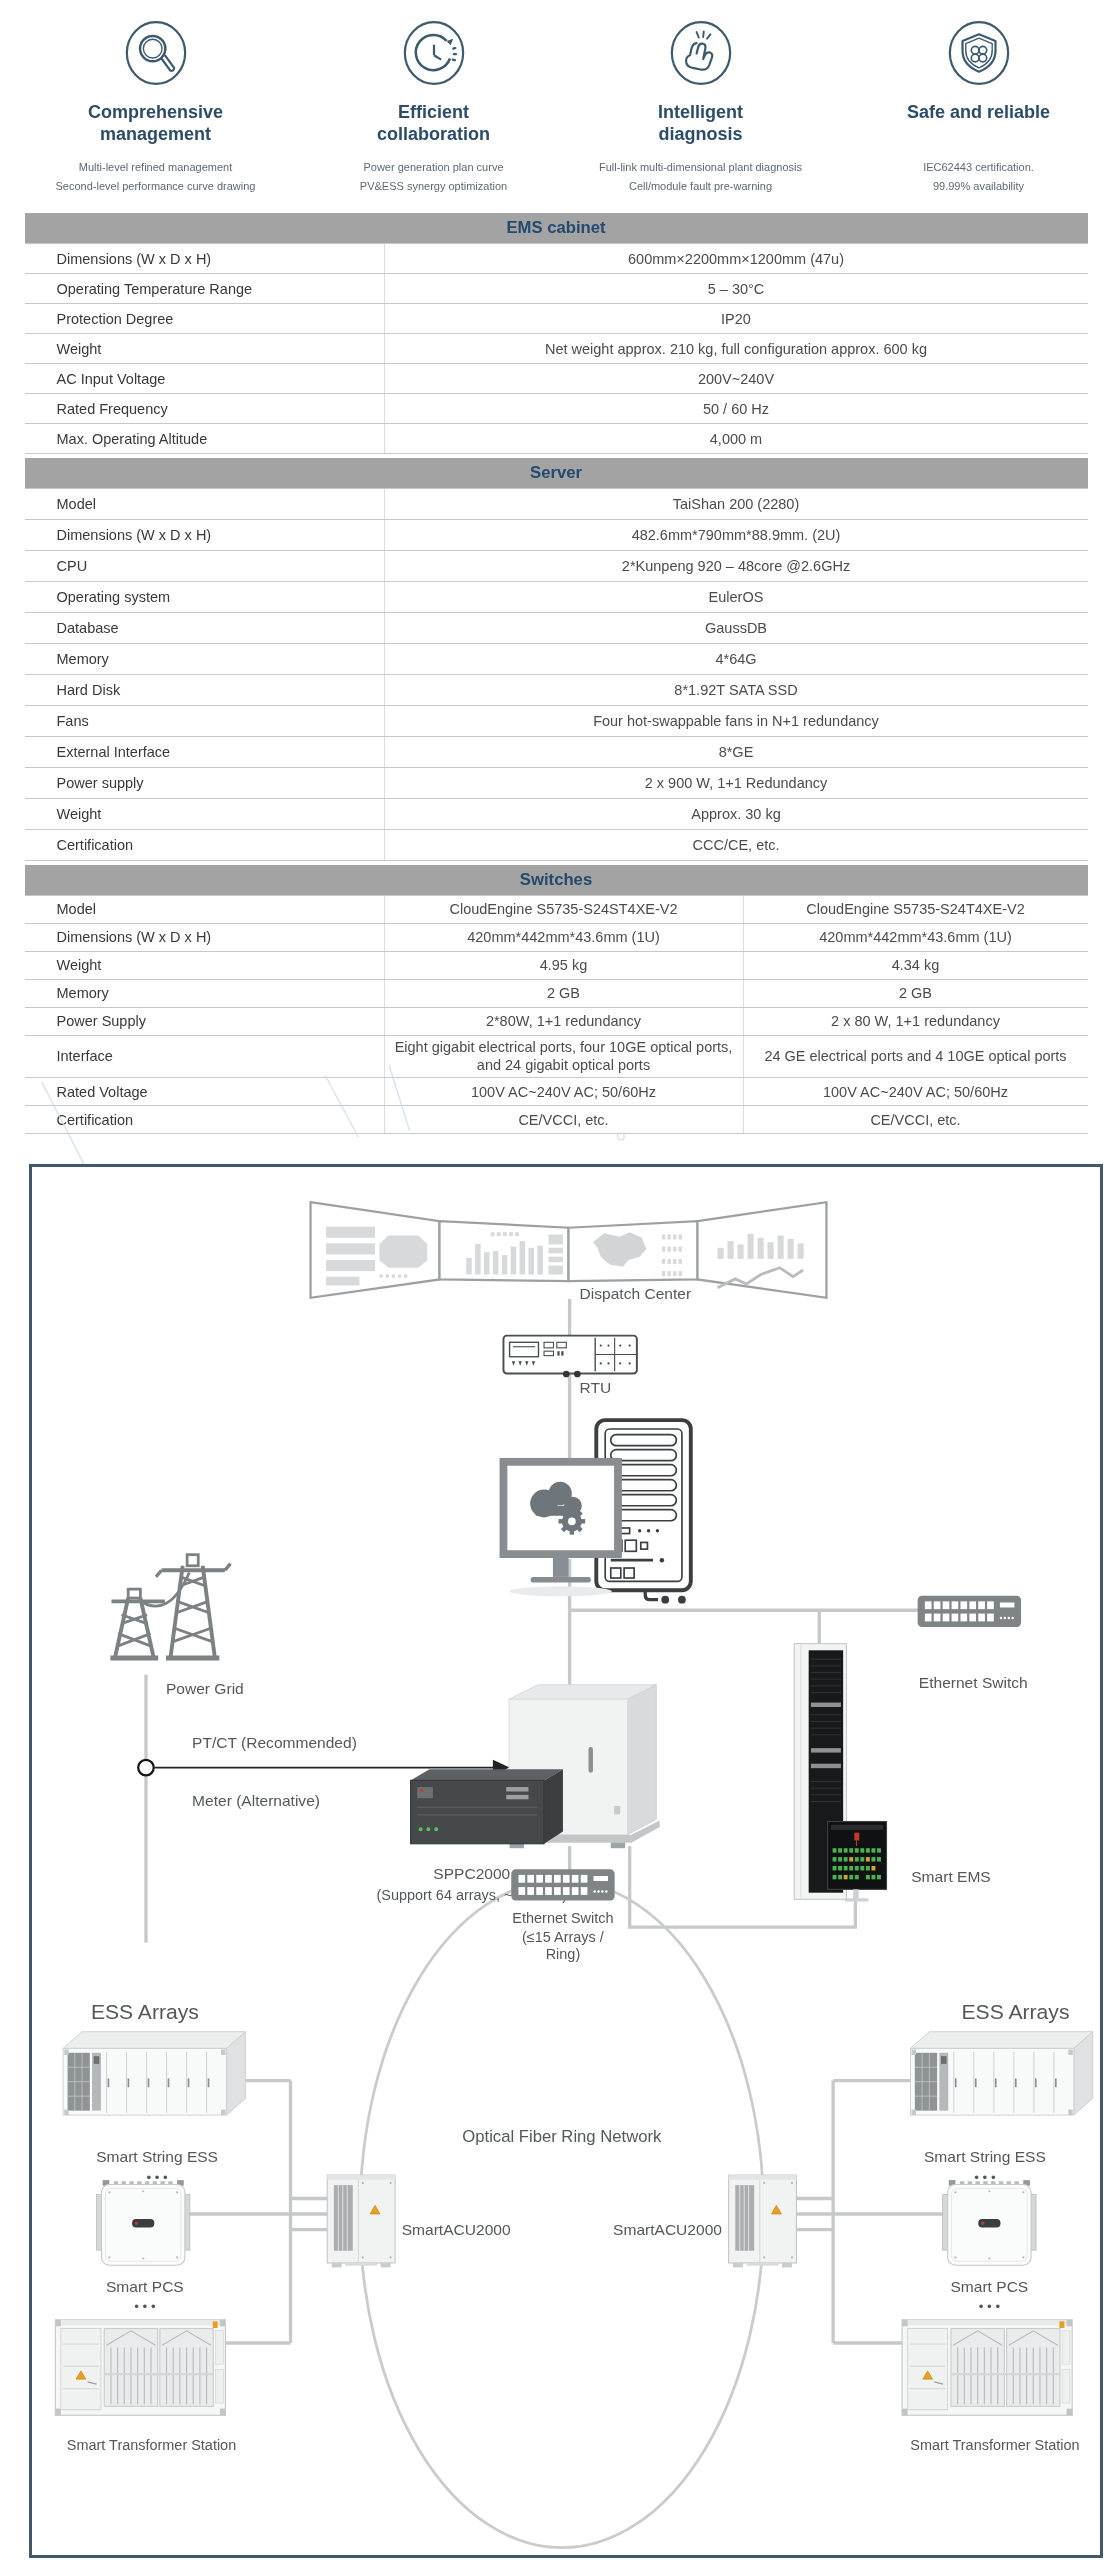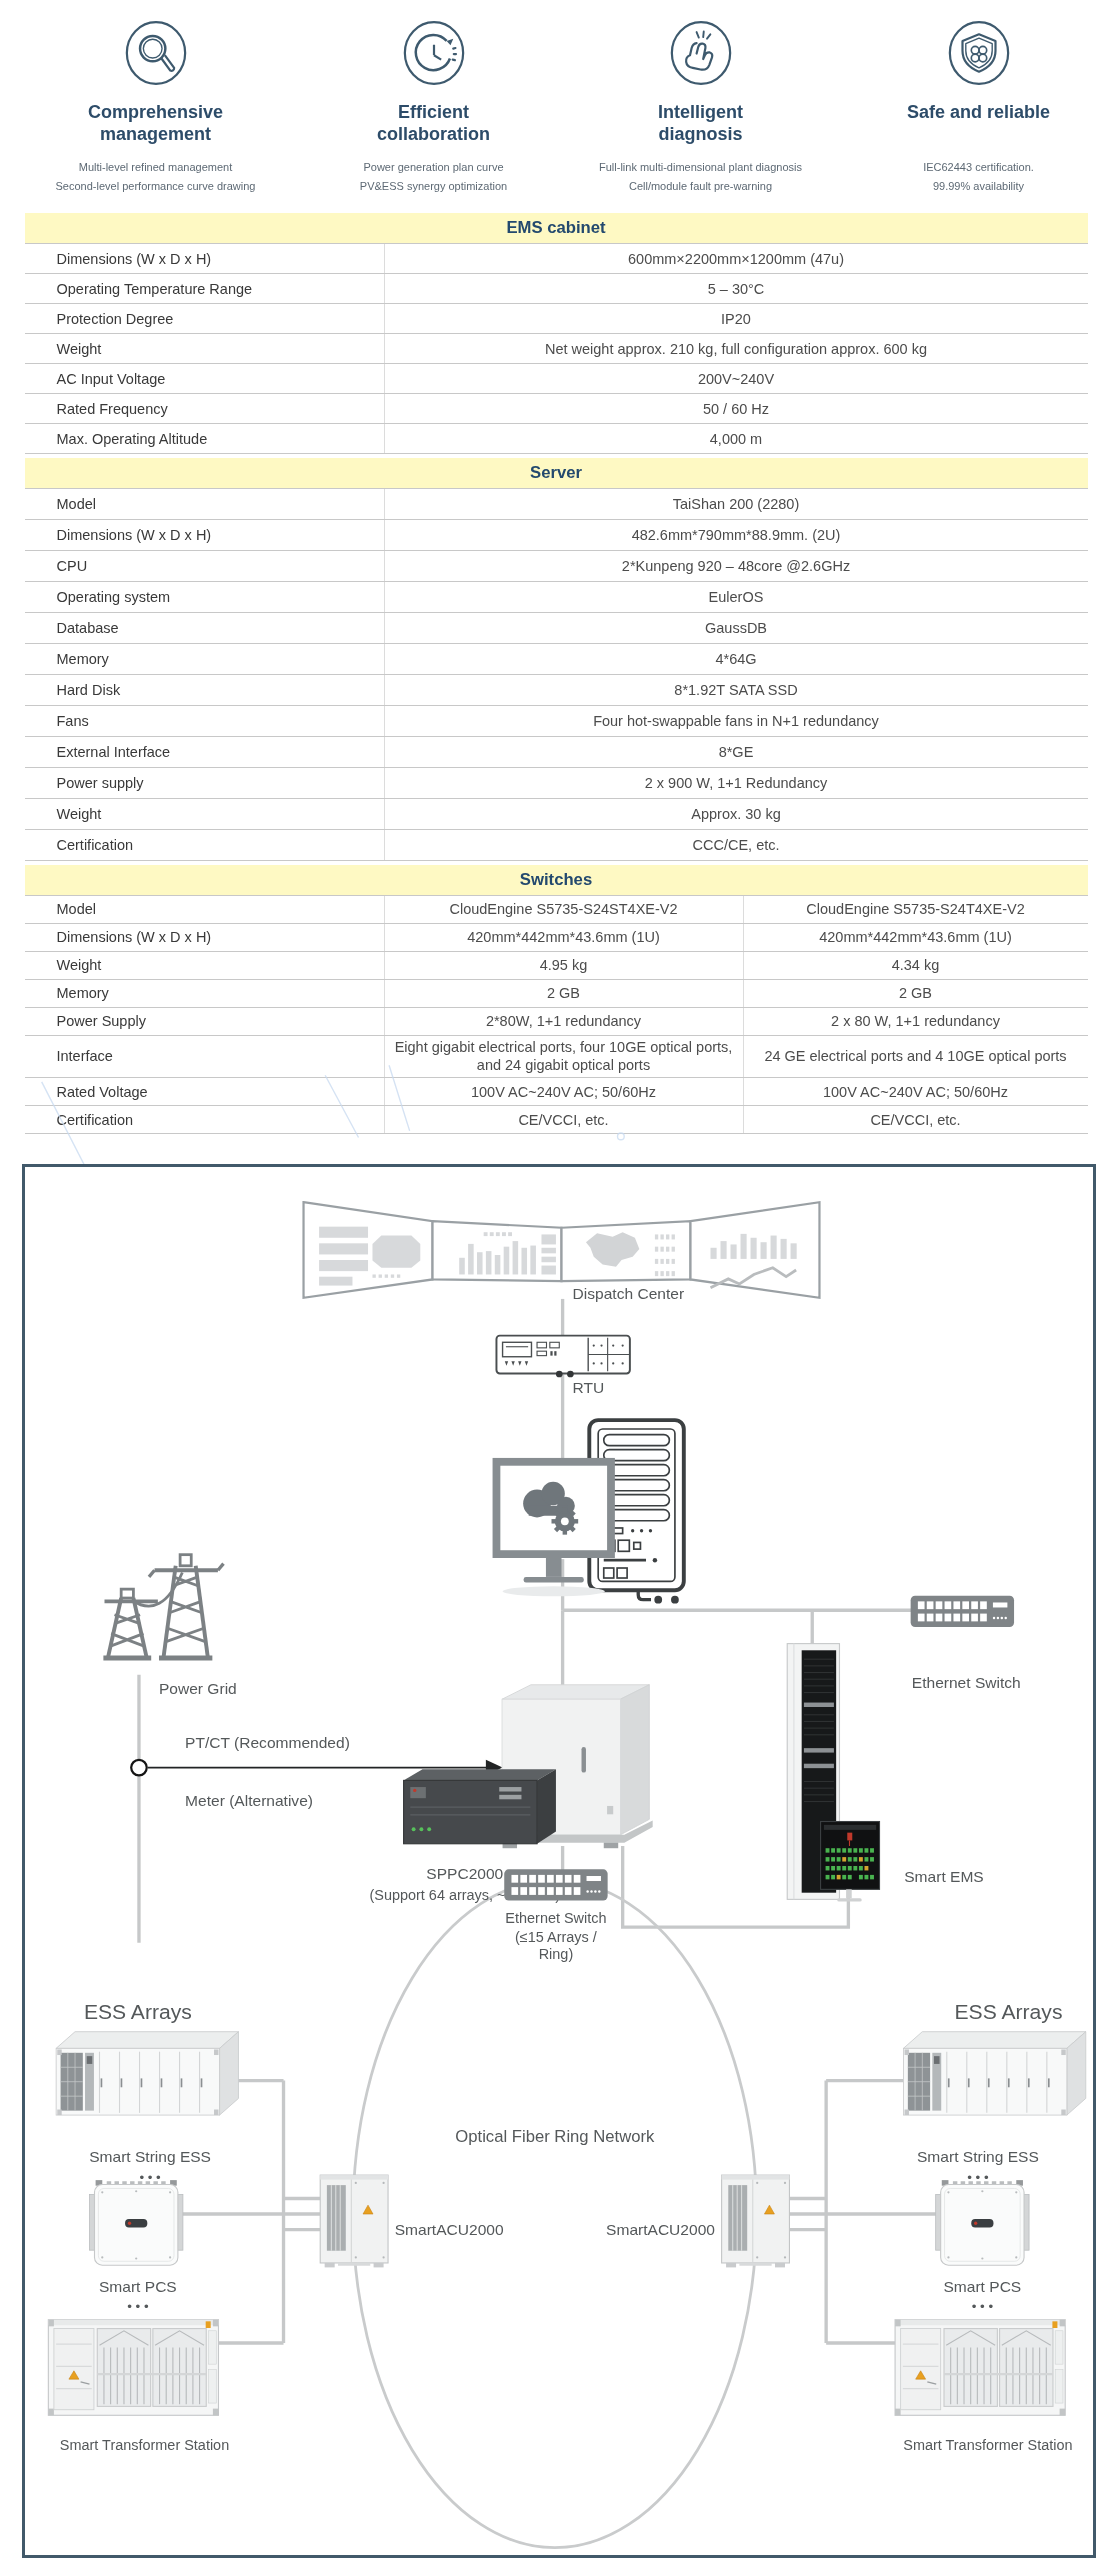--- a/index.html
+++ b/index.html
@@ -10,35 +10,35 @@
   .features{display:grid;grid-template-columns:311px 245px 289px 267px;padding:20px 0 0 0;height:213px;box-sizing:border-box;}
   .feature{display:flex;flex-direction:column;align-items:center;text-align:center;}
   .feature .ficon{width:66px;height:66px;}
   .feature .ftitle{margin-top:14.5px;height:48px;font-size:18px;line-height:22px;font-weight:bold;color:#2d4c69;}
   .feature .fsub{margin-top:9px;font-size:11px;line-height:19px;color:#5d6974;}
 
   
   .spec-table{margin:0 24.5px;}
   .spec-table.t1{margin-top:4.4px;}
   .spec-table.t2{margin-top:3.3px;}
-  .spec-header{height:30px;background:#fef9c3;color:#23496e;font-size:16.7px;font-weight:bold;display:flex;align-items:center;justify-content:center;}
+  .spec-header{height:30px;background:#a3a3a3;color:#23496e;font-size:16.7px;font-weight:bold;display:flex;align-items:center;justify-content:center;}
   .rows{border-top:1.1px solid #c8c8c8;}
   .row{display:grid;border-bottom:1.1px solid #c8c8c8;}
   .t0 .row{grid-template-columns:359px 1fr;min-height:29px;}
   .t1 .row{grid-template-columns:359px 1fr;min-height:30px;}
   .t2 .row{grid-template-columns:359px 359px 1fr;min-height:27px;}
   .cell{display:flex;align-items:center;font-size:14.5px;box-sizing:border-box;padding:2.8px 7.8px;}
   .cell.label{color:#393939;justify-content:flex-start;padding-left:32px;}
   .cell.value{color:#4c4c4c;justify-content:center;text-align:center;border-left:1.1px solid #dcdcdc;line-height:18px;}
 
   
   .watermark{position:absolute;left:0;top:1065px;pointer-events:none;}
 
   
-  .diagram{position:relative;margin:30px 14px 0 22px;width:1068px;height:1388px;border:3.9px solid #41596a;background:#fff;box-sizing:content-box;}
+  .diagram{position:relative;margin:30px 14px 0 29px;width:1068px;height:1388px;border:3.9px solid #41596a;background:#fff;box-sizing:content-box;}
   .diagram svg{position:absolute;left:0;top:0;}
   text{font-family:"Liberation Sans","DejaVu Sans",sans-serif;fill:#54585a;}
 </style>
 </head>
 <body>
 
 <div class="page">
 
   <div class="features">
 

